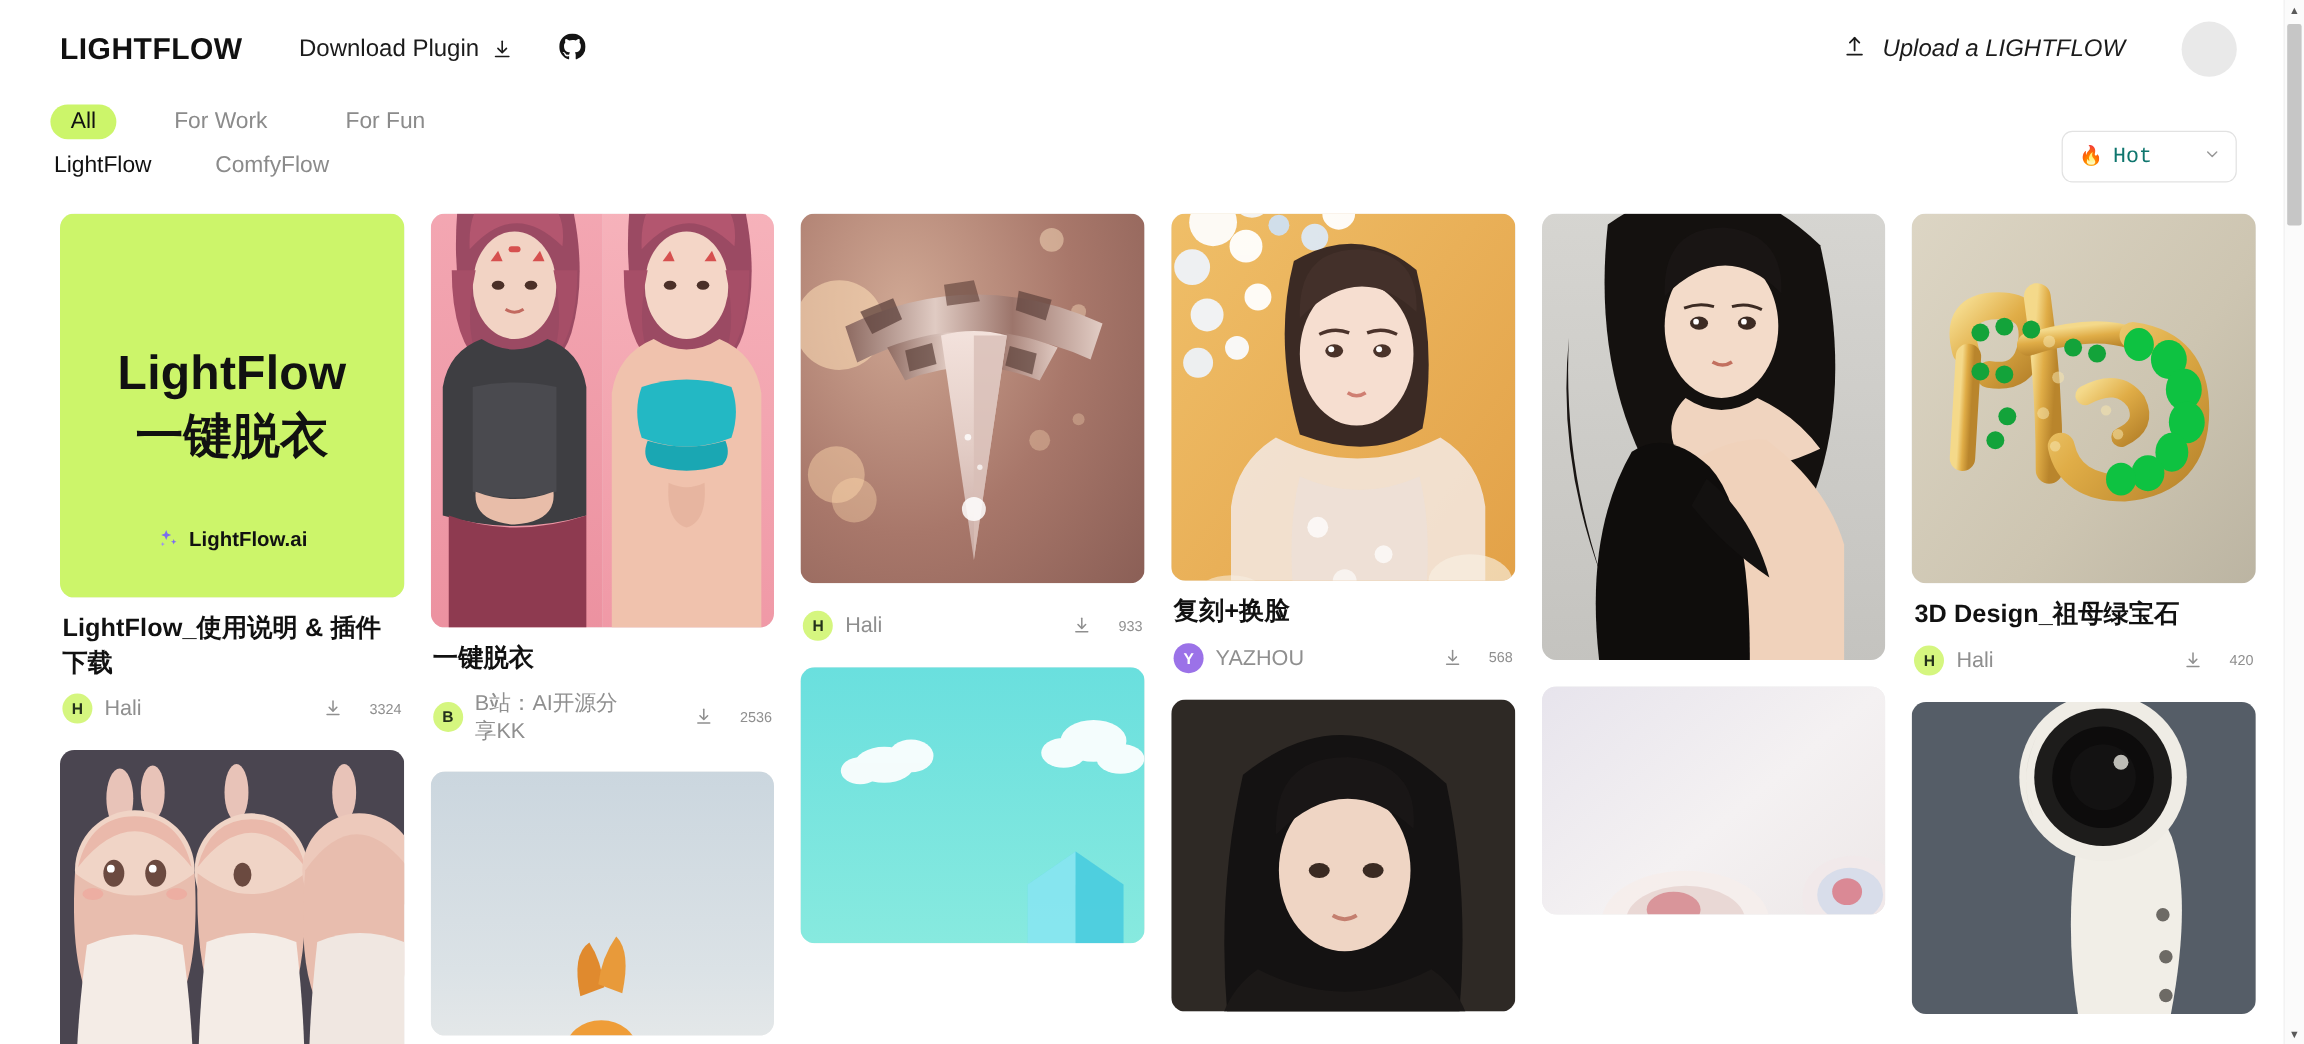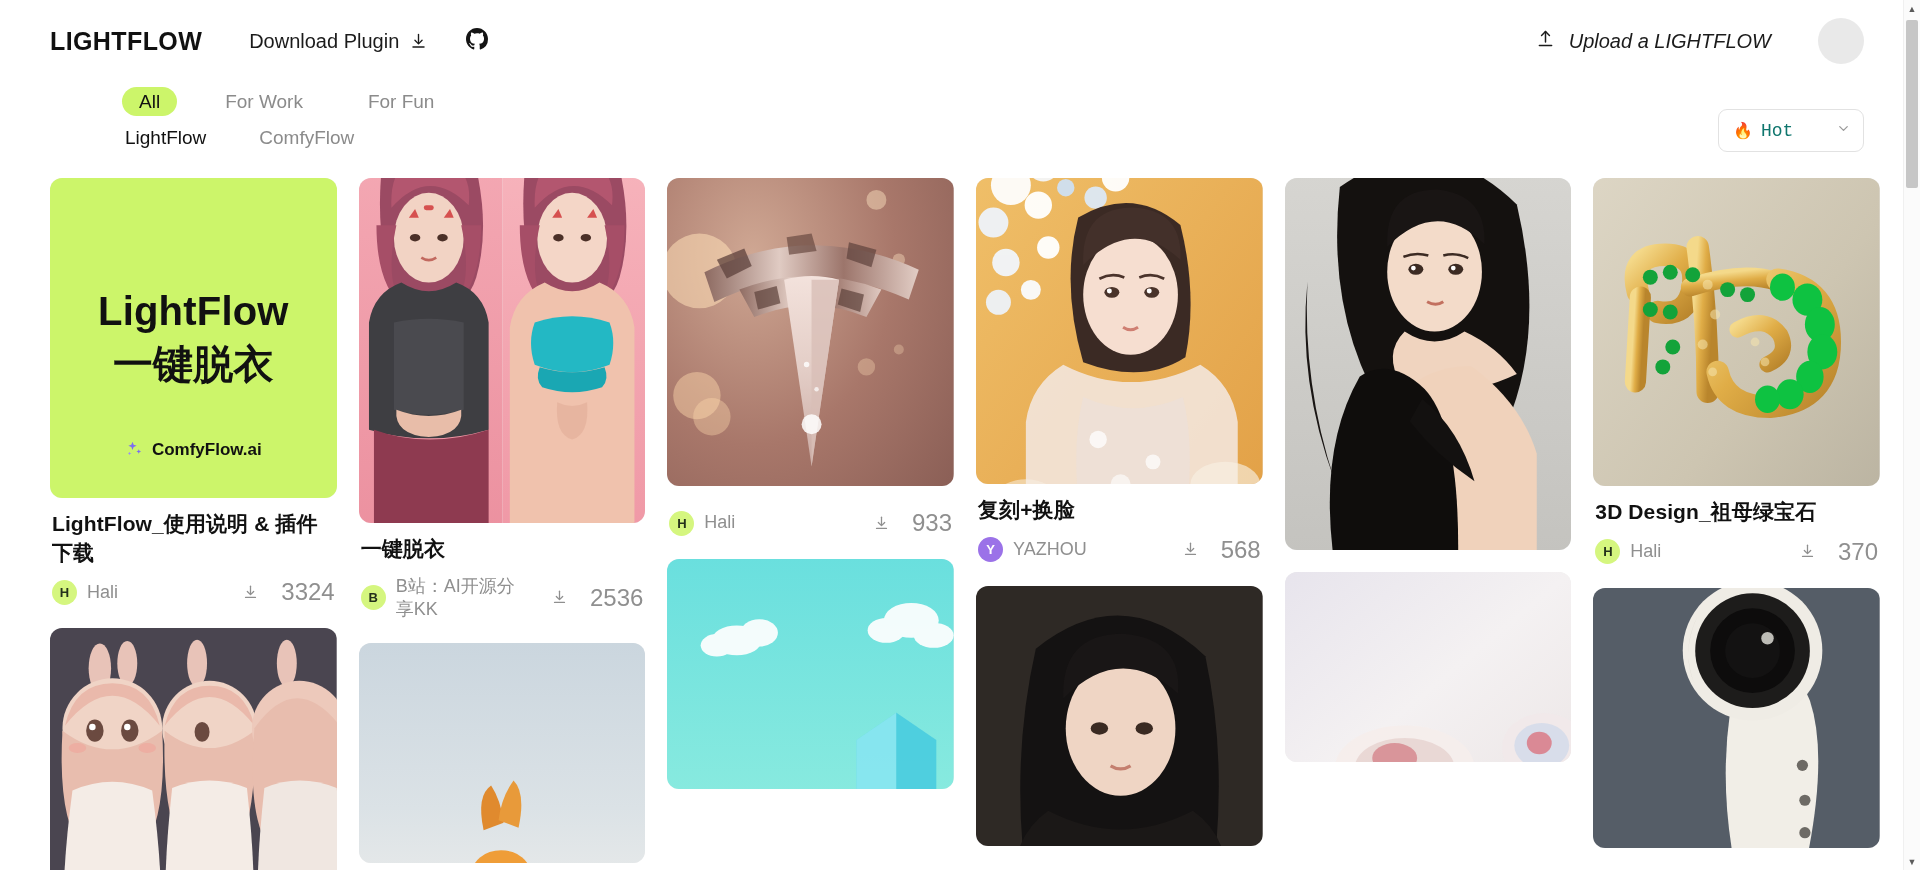--- a/index.html
+++ b/index.html
@@ -37,22 +37,21 @@
     font-size: 20px; color: #1b1b1b; cursor: pointer; white-space: nowrap;
   }
   .avatar-circle {
     width: 46px; height: 46px; border-radius: 50%;
     background: #e9e9e9; margin-left: 47px; cursor: pointer;
   }
 
   
   .filters {
     position: absolute; top: 82px; left: 0; right: 0; height: 74px;
-    padding: 0 56px 0 74px;
-    margin-left: 48px;
+    padding: 0 56px 0 42px;
   }
   .tabrow-1 { display: flex; align-items: center; height: 38px; }
   .chip {
     font-size: 19px; color: #2a2a2a; padding: 5px 17px; border-radius: 16px;
     cursor: pointer; line-height: 1; white-space: nowrap;
   }
   .chip.active { background: #ccf56a; color: #111; }
   .chip.muted { color: #8b8b8b; }
   .chip + .chip { margin-left: 31px; }
   .tabrow-2 { display: flex; align-items: center; height: 36px; padding-left: 3px; }
@@ -101,21 +100,21 @@
   }
   .av.green { background: #d5f67f; color: #24311b; }
   .av.purple { background: #9b72e8; color: #fff; }
   .av.blue { background: #2f45f0; color: #fff; }
   .author {
     font-size: 18px; color: #8f8f8f; line-height: 1.28;
     overflow: hidden;
   }
   .dl {
     margin-left: auto; display: flex; align-items: center; gap: 22px;
-    font-size: 24px; color: #8f8f8f; white-space: nowrap; flex: 0 0 auto;
+    font-size: 12px; color: #8f8f8f; white-space: nowrap; flex: 0 0 auto;
   }
   .dl svg { display: block; }
 
   
   .art { width: 100%; height: 100%; display: block; }
 
   
   .promo {
     background: #ccf56a; width: 100%; height: 100%;
     display: flex; flex-direction: column; align-items: center;
@@ -234,21 +233,21 @@
             <div class="promo-title">
               <div>LightFlow</div>
               <div>一键脱衣</div>
             </div>
             <div class="promo-logo">
               <svg width="20" height="20" viewBox="0 0 24 24">
                 <path d="M9 2l1.4 3.6L14 7l-3.6 1.4L9 12 7.6 8.4 4 7l3.6-1.4z" fill="#7c6ef0"></path>
                 <path d="M16.5 11l.8 2 2 .8-2 .8-.8 2-.8-2-2-.8 2-.8z" fill="#7c6ef0"></path>
                 <path d="M5.5 14l.6 1.5 1.5.6-1.5.6-.6 1.5-.6-1.5L3.4 16l1.5-.6z" fill="#9b8ff5"></path>
               </svg>
-              <span class="promo-logo-txt">ComfyFlow.ai</span>
+              <span class="promo-logo-txt">LightFlow.ai</span>
             </div>
           </div>
         </div>
         <div class="card-body">
           <div class="card-title">LightFlow_使用说明 &amp; 插件下载</div>
           <div class="card-meta">
             <div class="av green">H</div>
             <div class="author">Hali</div>
             <div class="dl">
               <svg width="17" height="17" viewBox="0 0 24 24" fill="none" stroke="#8f8f8f" stroke-width="1.8" stroke-linecap="round" stroke-linejoin="round">
@@ -674,21 +673,21 @@
           <div class="card-title">3D Design_祖母绿宝石</div>
           <div class="card-meta">
             <div class="av green">H</div>
             <div class="author">Hali</div>
             <div class="dl">
               <svg width="17" height="17" viewBox="0 0 24 24" fill="none" stroke="#8f8f8f" stroke-width="1.8" stroke-linecap="round" stroke-linejoin="round">
                 <path d="M12 3v11"></path>
                   <path d="M7.5 10.5L12 15l4.5-4.5"></path>
                   <path d="M5 19h14"></path>
               </svg>
-              <span>370</span>
+              <span>420</span>
             </div>
           </div>
         </div>
       </div>
 
       <div class="card">
         <div class="thumb" style="height:260px">
           <svg class="art" viewBox="0 0 230 260" preserveAspectRatio="xMidYMid slice">
             <rect width="230" height="260" fill="#555d67"></rect>
             <g>

